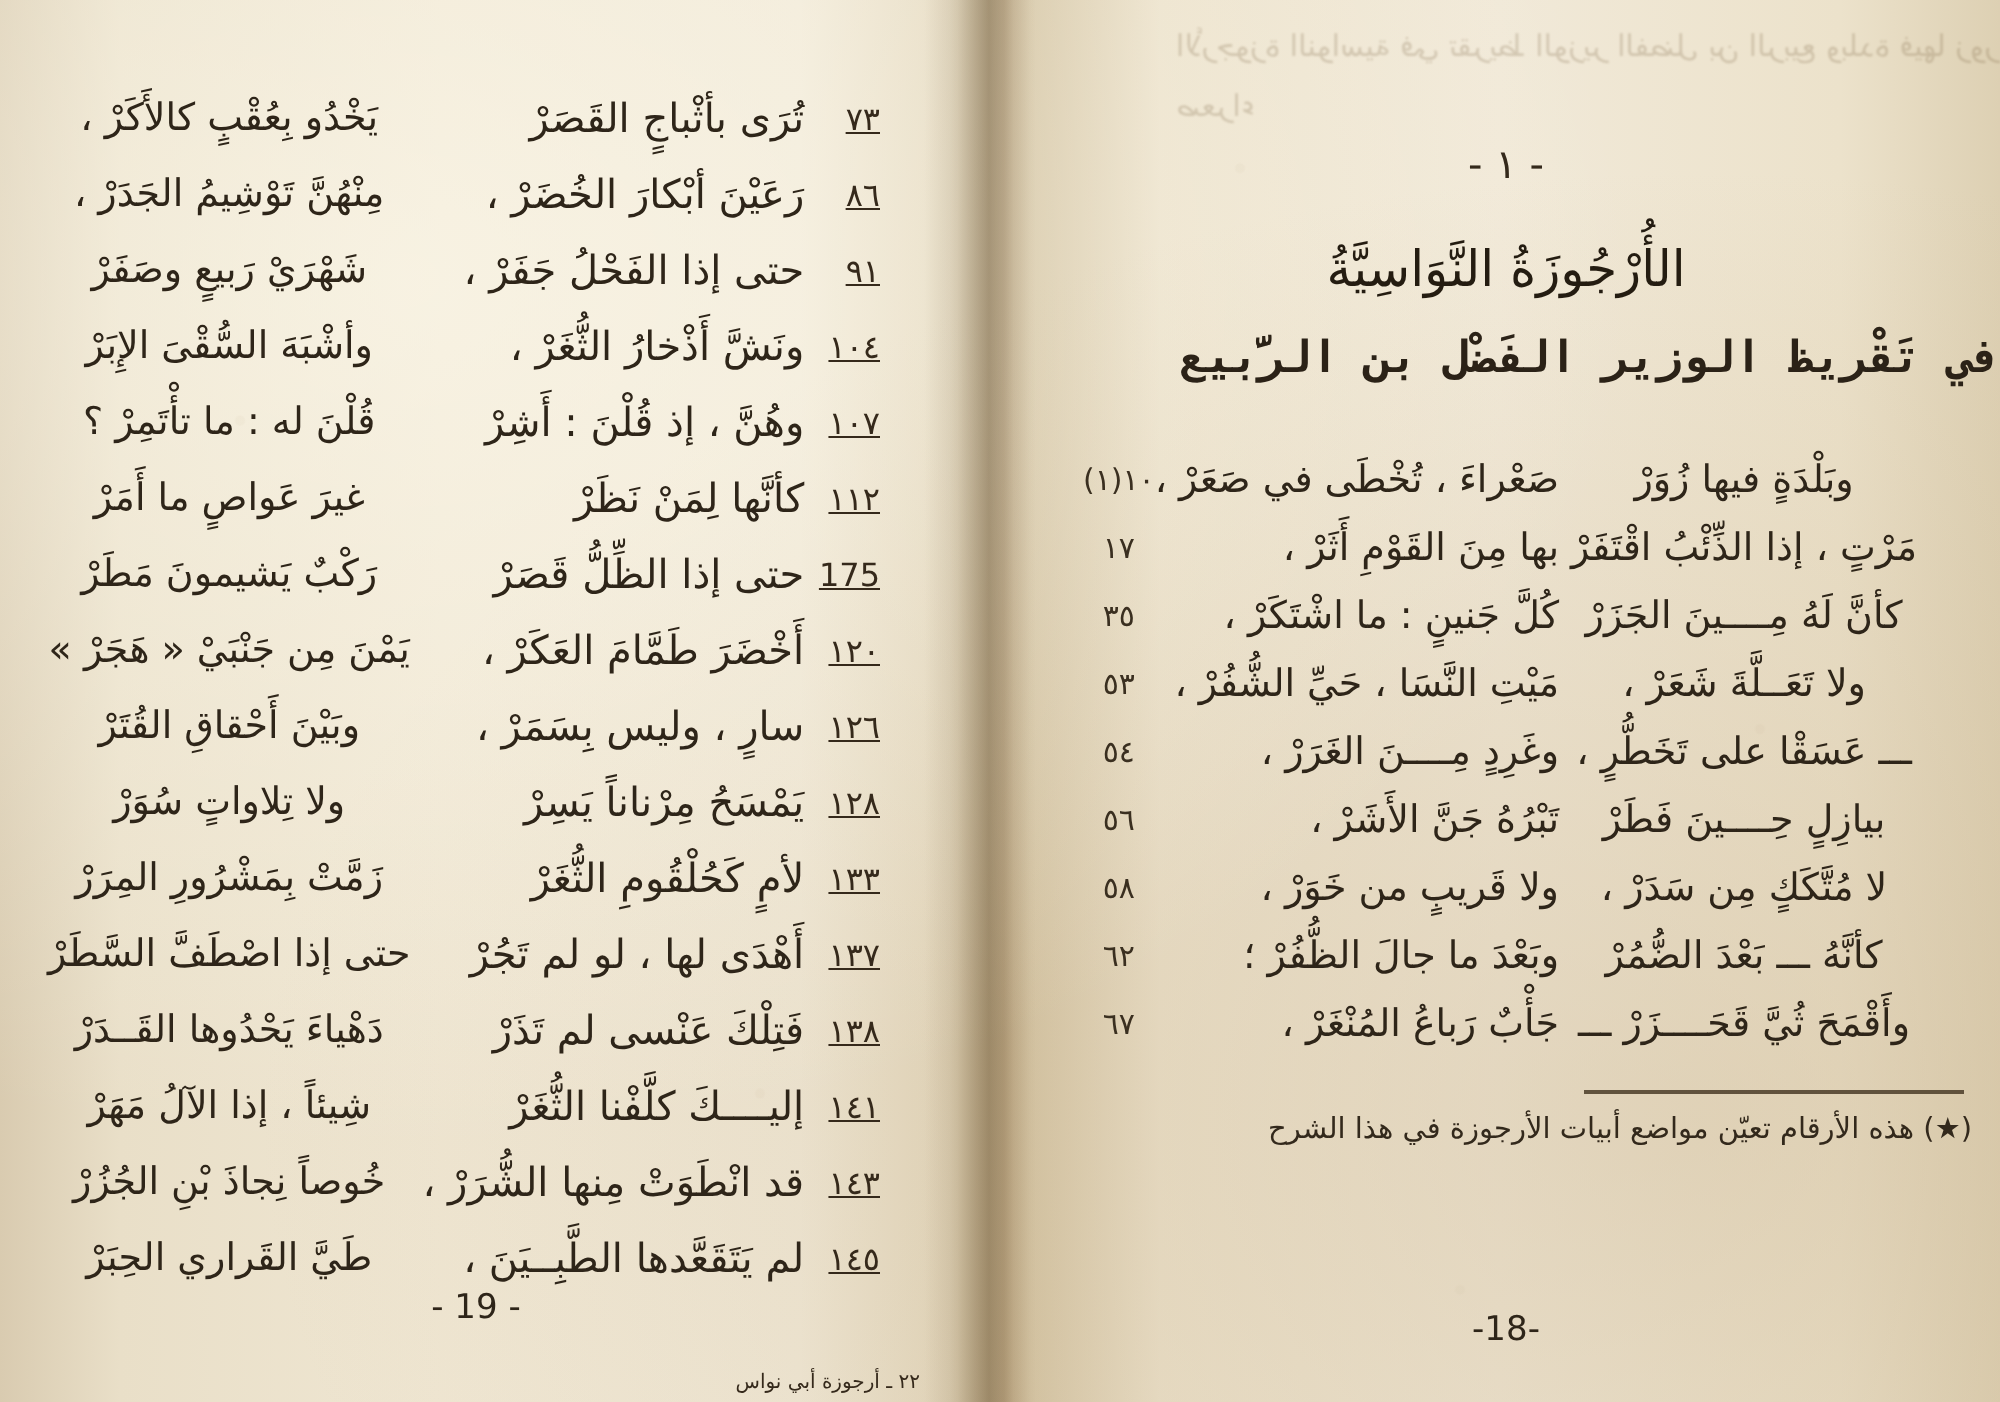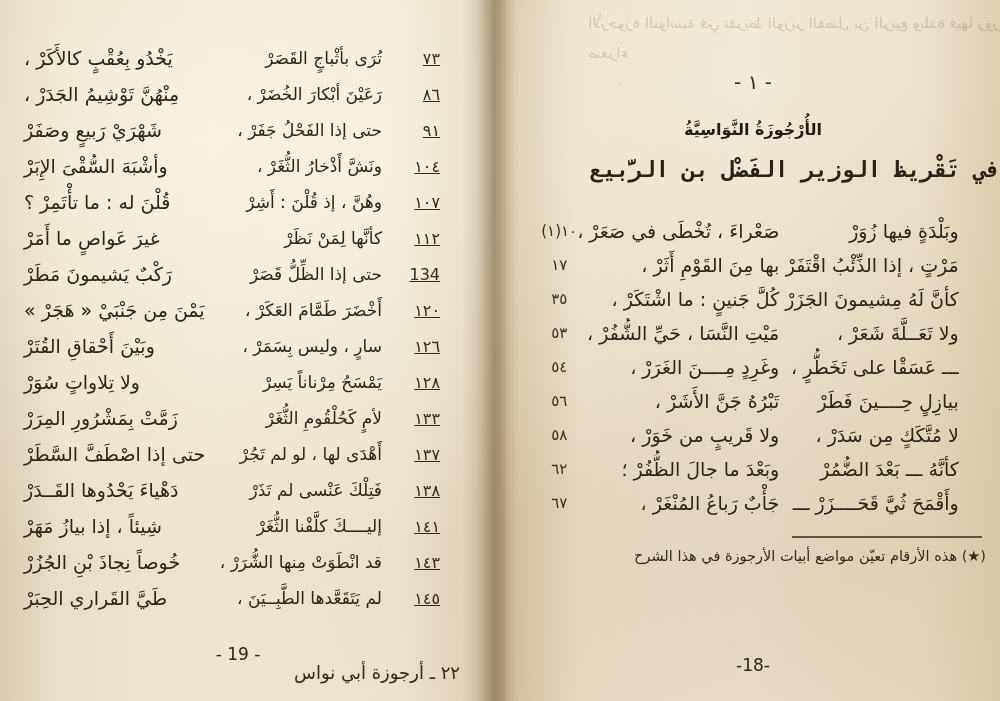--- a/index.html
+++ b/index.html
@@ -64,50 +64,50 @@
   .page{position:absolute;top:0;bottom:0;direction:rtl;color:#2e2519;}
   #page-right{right:0;left:506px;}   
   #page-left {left:0;right:524px;}   
 
   
   .num-dash{
     text-align:center;font-size:19px;letter-spacing:2px;color:#34291b;
   }
   #poem-index{margin-top:70px;font-size:20px;}
   #title-main{
-    margin-top:26px;text-align:center;font-size:16px;font-weight:bold;
+    margin-top:26px;text-align:center;font-size:25px;font-weight:normal;
     letter-spacing:1px;color:#241c11;
   }
   #title-sub{
     margin-top:18px;text-align:right;font-size:22px;font-weight:bold;color:#2b2217;font-family:Liberation Mono, monospace;
   }
 
   .verse-table{margin:30px auto 0;border-collapse:collapse;width:430px;}
   .verse-table td{padding:6px 0;vertical-align:middle;white-space:nowrap;}
-  .v-sadr{font-size:19px;text-align:right;padding-right:10px !important;}
+  .v-sadr{font-size:19px;text-align:center;padding-right:10px !important;}
   .v-ajz {font-size:19px;text-align:right;padding-right:6px !important;}
   .v-num {font-size:15px;text-align:center;width:46px;color:#3a2f20;padding-left:4px !important;}
 
   #footnote-rule{
     width:190px;height:2px;background:#4a3c28;margin:16px 18px 0 auto;opacity:.85;
   }
   #footnote{
     margin:10px 14px 0 10px;font-size:14.5px;text-align:right;color:#33291c;
   }
   #page18-num{position:absolute;bottom:26px;left:0;right:0;text-align:center;font-size:17px;}
 
   
   .index-table{margin:40px 22px 0 14px;border-collapse:collapse;width:430px;}
   .index-table td{padding:7px 0;vertical-align:middle;white-space:nowrap;}
   .i-num{font-size:16px;text-align:right;width:52px;padding-right:14px !important;color:#35291b;text-decoration:underline;}
-  .i-b  {font-size:17px;text-align:right;padding-right:6px !important;}
-  .i-a  {font-size:19px;text-align:left;padding-right:6px !important;}
+  .i-b  {font-size:20px;text-align:right;padding-right:6px !important;}
+  .i-a  {font-size:19px;text-align:center;padding-right:6px !important;}
 
   #page19-num{position:absolute;bottom:37px;left:0;right:0;text-align:center;font-size:17px;}
-  #booklet-sig{position:absolute;bottom:18px;right:16px;font-size:18px;color:#35291b;}
+  #booklet-sig{position:absolute;bottom:4px;right:16px;font-size:10px;color:#35291b;}
 </style>
 </head>
 <body>
 
 <div id="book">
 
   <div id="bleed">
     الأرجوزة النواسية في تقريظ الوزير الفضل بن الربيع وبلدة فيها زور صعراء
   </div>
 
@@ -138,21 +138,21 @@
             <td class="i-num">١٠٧</td>
             <td class="i-b">وهُنَّ ، إذ قُلْنَ : أَشِرْ</td>
             <td class="i-a">قُلْنَ له : ما تأْتَمِرْ ؟</td>
           </tr>
           <tr>
             <td class="i-num">١١٢</td>
             <td class="i-b">كأنَّها لِمَنْ نَظَرْ</td>
             <td class="i-a">غيرَ عَواصٍ ما أَمَرْ</td>
           </tr>
           <tr>
-            <td class="i-num">134</td>
+            <td class="i-num">175</td>
             <td class="i-b">حتى إذا الظِّلُّ قَصَرْ</td>
             <td class="i-a">رَكْبٌ يَشيمونَ مَطَرْ</td>
           </tr>
           <tr>
             <td class="i-num">١٢٠</td>
             <td class="i-b">أَخْضَرَ طَمَّامَ العَكَرْ ،</td>
             <td class="i-a">يَمْنَ مِن جَنْبَيْ « هَجَرْ »</td>
           </tr>
           <tr>
             <td class="i-num">١٢٦</td>
@@ -175,21 +175,21 @@
             <td class="i-a">حتى إذا اصْطَفَّ السَّطَرْ</td>
           </tr>
           <tr>
             <td class="i-num">١٣٨</td>
             <td class="i-b">فَتِلْكَ عَنْسى لم تَذَرْ</td>
             <td class="i-a">دَهْياءَ يَحْدُوها القَــدَرْ</td>
           </tr>
           <tr>
             <td class="i-num">١٤١</td>
             <td class="i-b">إليــــكَ كلَّفْنا الثُّغَرْ</td>
-            <td class="i-a">شِيئاً ، إذا بيازُ مَهَرْ</td>
+            <td class="i-a">شِيئاً ، إذا الآلُ مَهَرْ</td>
           </tr>
           <tr>
             <td class="i-num">١٤٣</td>
             <td class="i-b">قد انْطَوَتْ مِنها الشُّرَرْ ،</td>
             <td class="i-a">خُوصاً نِجاذَ بْنِ الجُزُرْ</td>
           </tr>
           <tr>
             <td class="i-num">١٤٥</td>
             <td class="i-b">لم يَتَقَعَّدها الطَّبِــيَنَ ،</td>
             <td class="i-a">طَيَّ القَراري الحِبَرْ</td>
@@ -211,21 +211,21 @@
             <td class="v-sadr">وبَلْدَةٍ فيها زُوَرْ</td>
             <td class="v-ajz">صَعْراءَ ، تُخْطَى في صَعَرْ ،</td>
             <td class="v-num">١٠(١)</td>
           </tr>
           <tr>
             <td class="v-sadr">مَرْتٍ ، إذا الذِّئْبُ اقْتَفَرْ</td>
             <td class="v-ajz">بها مِنَ القَوْمِ أَثَرْ ،</td>
             <td class="v-num">١٧</td>
           </tr>
           <tr>
-            <td class="v-sadr">كأنَّ لَهُ مِشيمونَ الجَزَرْ</td>
+            <td class="v-sadr">كأنَّ لَهُ مِــــينَ الجَزَرْ</td>
             <td class="v-ajz">كُلَّ جَنينٍ : ما اشْتَكَرْ ،</td>
             <td class="v-num">٣٥</td>
           </tr>
           <tr>
             <td class="v-sadr">ولا تَعَــلَّةَ شَعَرْ ،</td>
             <td class="v-ajz">مَيْتِ النَّسَا ، حَيِّ الشُّفُرْ ،</td>
             <td class="v-num">٥٣</td>
           </tr>
           <tr>
             <td class="v-sadr">ـــ عَسَقْا على تَخَطُّرٍ ،</td>

